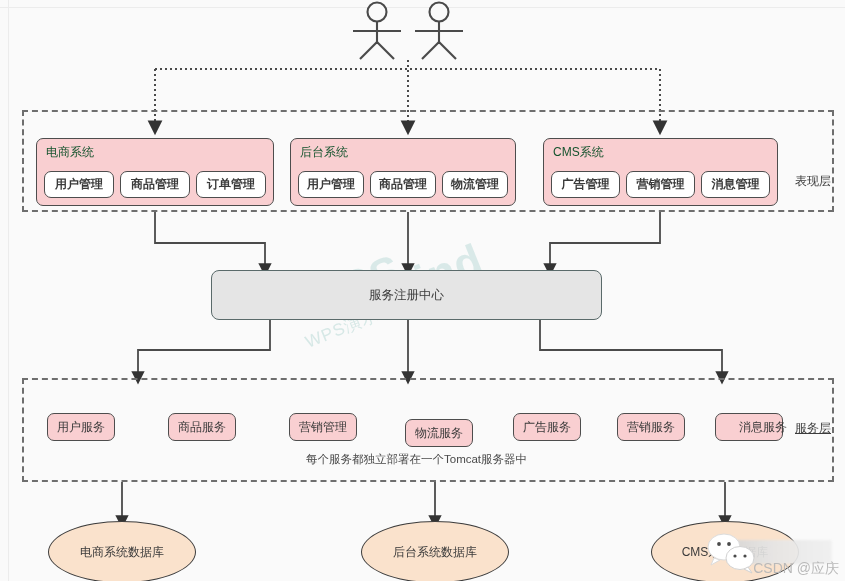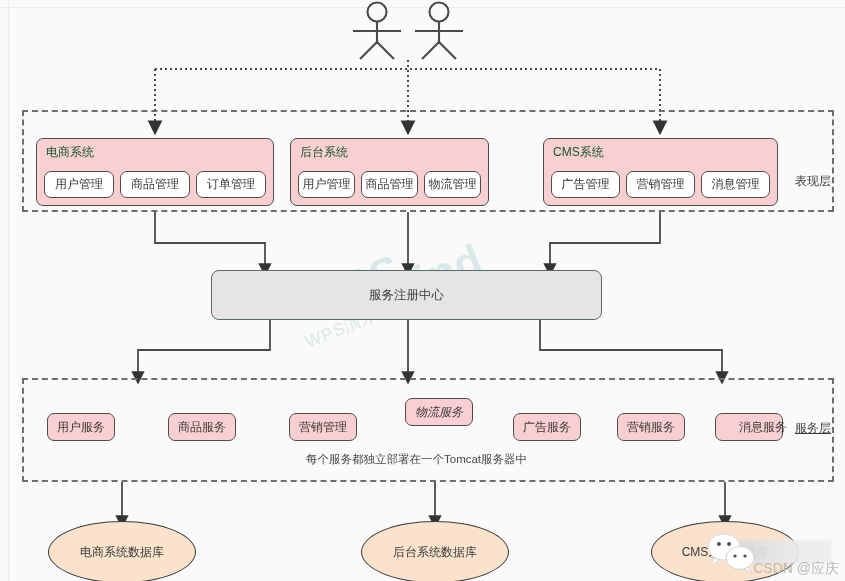--- a/index.html
+++ b/index.html
@@ -59,20 +59,21 @@
     font-size: 12px;
     color: #14532d;
     white-space: nowrap;
   }
   .sys-modules {
     position: absolute;
     left: 7px; right: 7px; bottom: 7px;
     display: flex;
     justify-content: space-between;
     gap: 6px;
+    font-weight: bold;
   }
   .module {
     flex: 1 1 0;
     height: 27px;
     background: #ffffff;
     border: 1.6px solid #4d4d4d;
     border-radius: 7px;
     display: flex;
     align-items: center;
     justify-content: center;
@@ -235,21 +236,21 @@
 
   <div class="sys-panel" style="left:36px; top:138px; width:238px; height:68px;">
     <div class="sys-title">电商系统</div>
     <div class="sys-modules">
       <div class="module">用户管理</div>
       <div class="module">商品管理</div>
       <div class="module">订单管理</div>
     </div>
   </div>
 
-  <div class="sys-panel" style="left:290px; top:138px; width:199px; height:68px;">
+  <div class="sys-panel" style="left:290px; top:138px; width:226px; height:68px;">
     <div class="sys-title">后台系统</div>
     <div class="sys-modules">
       <div class="module">用户管理</div>
       <div class="module">商品管理</div>
       <div class="module">物流管理</div>
     </div>
   </div>
 
   <div class="sys-panel" style="left:543px; top:138px; width:235px; height:68px;">
     <div class="sys-title">CMS系统</div>
@@ -261,21 +262,21 @@
   </div>
 
   <div class="registry" style="left:211px; top:270px; width:391px; height:50px;">服务注册中心</div>
 
   <div class="dash-box" style="left:22px; top:378px; width:812px; height:104px;"></div>
   <div class="layer-label" style="left:795px; top:420px;text-decoration:underline;">服务层</div>
 
   <div class="svc" style="left:47px;  top:413px;">用户服务</div>
   <div class="svc" style="left:168px; top:413px;">商品服务</div>
   <div class="svc" style="left:289px; top:413px;">营销管理</div>
-  <div class="svc" style="left:405px; top:398px;font-style:italic;">物流服务</div>
+  <div class="svc" style="left:405px; top:419px;">物流服务</div>
   <div class="svc" style="left:513px; top:413px;">广告服务</div>
   <div class="svc" style="left:617px; top:413px;">营销服务</div>
   <div class="svc" style="left:715px; top:413px;padding-left:28px;">消息服务</div>
 
   <div class="svc-note" style="left:285px; top:452px;">每个服务都独立部署在一个Tomcat服务器中</div>
 
   <div class="db" style="left:48px;  top:521px;">电商系统数据库</div>
   <div class="db" style="left:361px; top:521px;">后台系统数据库</div>
   <div class="db" style="left:651px; top:521px;">CMS系统数据库</div>
 

